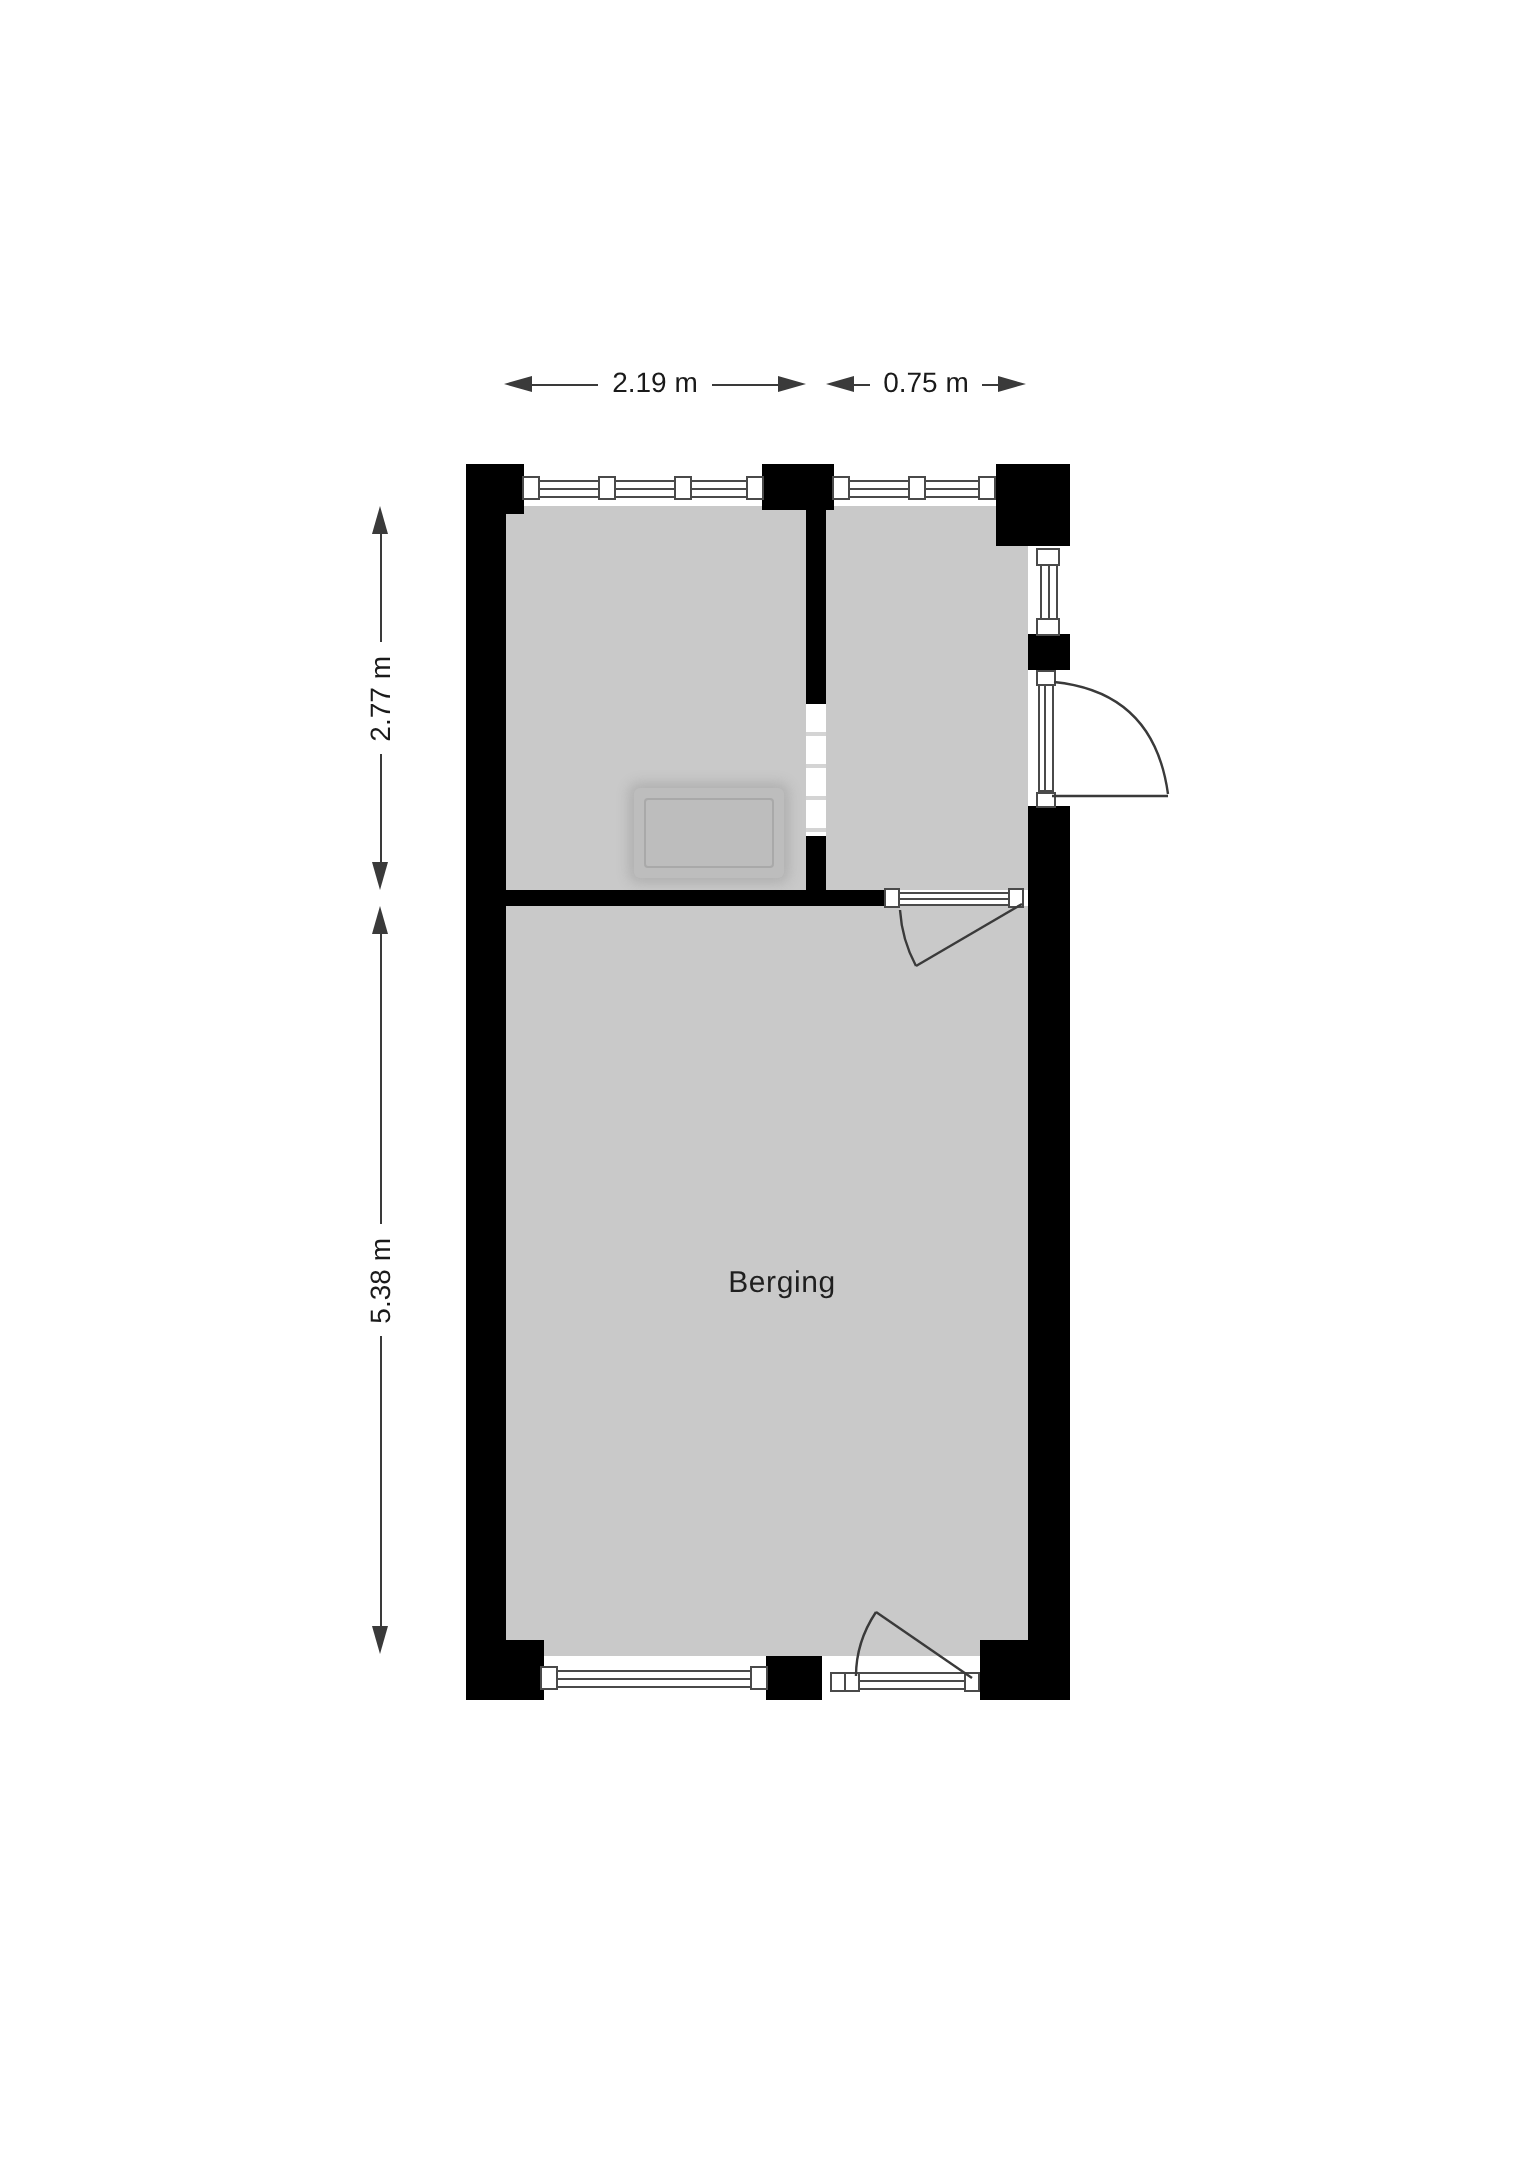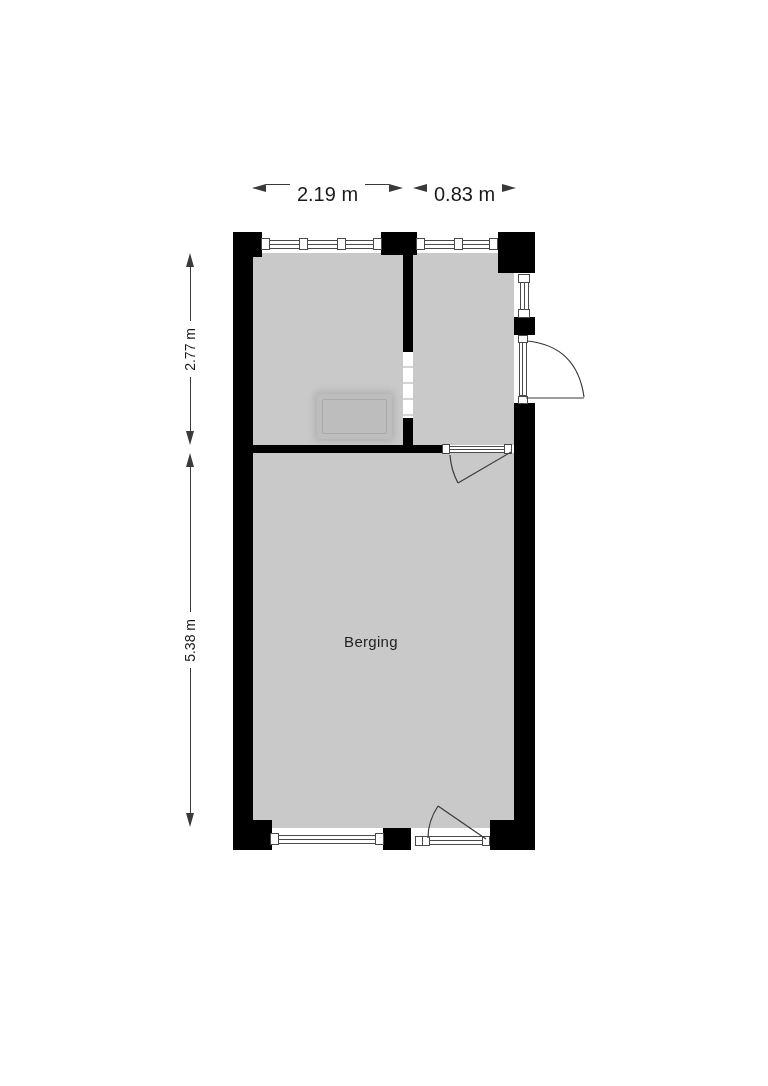--- a/index.html
+++ b/index.html
@@ -24,21 +24,21 @@
     box-shadow:0 0 6px 3px rgba(125,125,125,0.30);
   }
   .furn::after {
     content:""; position:absolute; left:5px; top:5px; right:5px; bottom:5px;
     border:1px solid #a9a9a9; border-radius:2px;
   }
   .room-label {
     position:absolute; text-align:center; font-size:15px; color:#1f1f1f; letter-spacing:0.3px;
   }
   
-  .dim-h { position:absolute; display:flex; font-size:20px; }
+  .dim-h { position:absolute; display:flex; align-items:center; font-size:14px; }
   .dim-h .ln { flex:1; height:1px; background:#3a3a3a; }
   .dim-h .lbl { padding:0 7px; white-space:nowrap; transform:translateY(-1px); }
   .dim-v { position:absolute; display:flex; flex-direction:column; align-items:center; width:16px; font-size:14px; }
   .dim-v .ln { flex:1; width:1px; background:#3a3a3a; }
   .dim-v .lbl { writing-mode:vertical-rl; transform:rotate(180deg); padding:7px 0; white-space:nowrap; }
   .ah { width:0; height:0; border-top:4px solid transparent; border-bottom:4px solid transparent; flex:0 0 auto; }
   .ah.al { border-right:14px solid #3a3a3a; }
   .ah.ar { border-left:14px solid #3a3a3a; }
   .av { width:0; height:0; border-left:4px solid transparent; border-right:4px solid transparent; flex:0 0 auto; }
   .av.au { border-bottom:14px solid #3a3a3a; }
@@ -54,21 +54,21 @@
     <i class="ah al"></i>
     <span class="ln"></span>
     <span class="lbl">2.19 m</span>
     <span class="ln"></span>
     <i class="ah ar"></i>
   </div>
 
   <div class="dim-h" style="left:413px; top:184px; width:100px;">
     <i class="ah al"></i>
     <span class="ln"></span>
-    <span class="lbl">0.83 m</span>
+    <span class="lbl">0.75 m</span>
     <span class="ln"></span>
     <i class="ah ar"></i>
   </div>
 
   <div class="dim-v" style="left:182px; top:253px; height:192px;">
     <i class="av au"></i>
     <span class="ln"></span>
     <span class="lbl">2.77 m</span>
     <span class="ln"></span>
     <i class="av ad"></i>
@@ -140,15 +140,15 @@
 
   <svg class="overlay" width="768" height="1086" viewBox="0 0 768 1086">
     <path d="M527,341 Q577,346 584,397" fill="none" stroke="#3a3a3a" stroke-width="1.2"></path>
     <path d="M526,398 L584,398" fill="none" stroke="#3a3a3a" stroke-width="1.2"></path>
     <path d="M450,455 Q451,470 458,483" fill="none" stroke="#3a3a3a" stroke-width="1.2"></path>
     <path d="M511,452 L458,483" fill="none" stroke="#3a3a3a" stroke-width="1.2"></path>
     <path d="M428,838 Q428,821 438,806" fill="none" stroke="#3a3a3a" stroke-width="1.2"></path>
     <path d="M486,839 L438,806" fill="none" stroke="#3a3a3a" stroke-width="1.2"></path>
   </svg>
 
-  <div class="room-label" style="left:253px; top:633px; width:236px;">Berging</div>
+  <div class="room-label" style="left:253px; top:633px; width:236px;padding-left:20px;">Berging</div>
 
 </div>
 
 </body></html>

